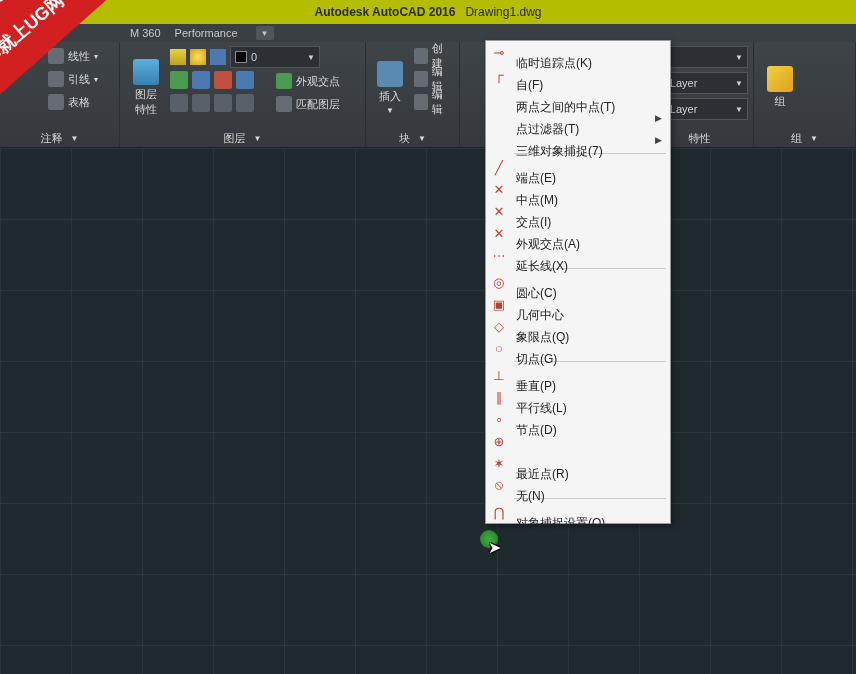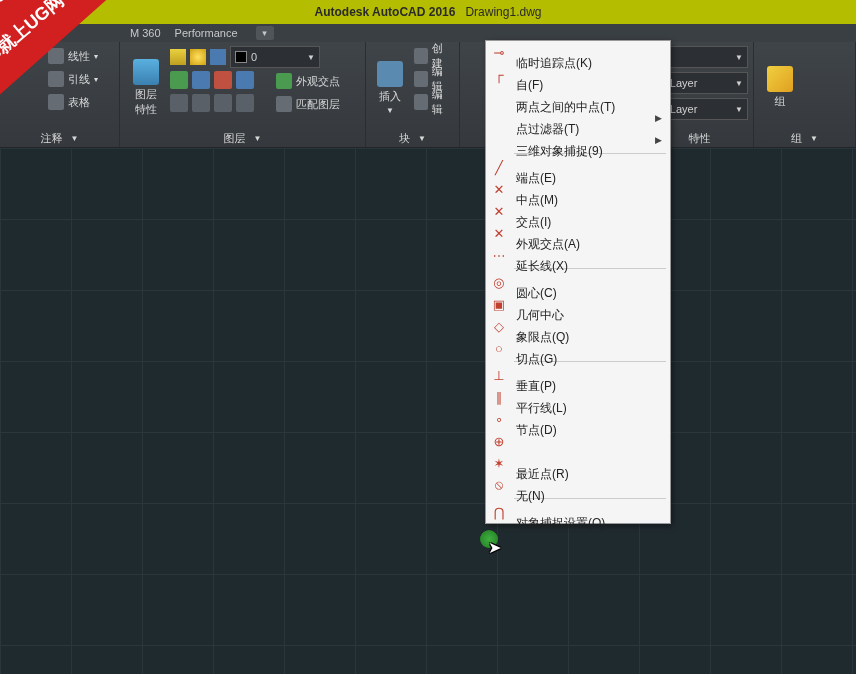--- a/index.html
+++ b/index.html
@@ -260,21 +260,21 @@
       <span class="mico"></span>
       <span class="mlabel">两点之间的中点(T)</span>
     </div>
     <div class="menu-item">
       <span class="mico"></span>
       <span class="mlabel">点过滤器(T)</span>
       <span class="sub">▶</span>
     </div>
     <div class="menu-item">
       <span class="mico"></span>
-      <span class="mlabel">三维对象捕捉(9)</span>
+      <span class="mlabel">三维对象捕捉(7)</span>
       <span class="sub">▶</span>
     </div>
     <div class="menu-sep"></div>
     <div class="menu-item">
       <span class="mico">╱</span>
       <span class="mlabel">端点(E)</span>
     </div>
     <div class="menu-item">
       <span class="mico">✕</span>
       <span class="mlabel">中点(M)</span>

